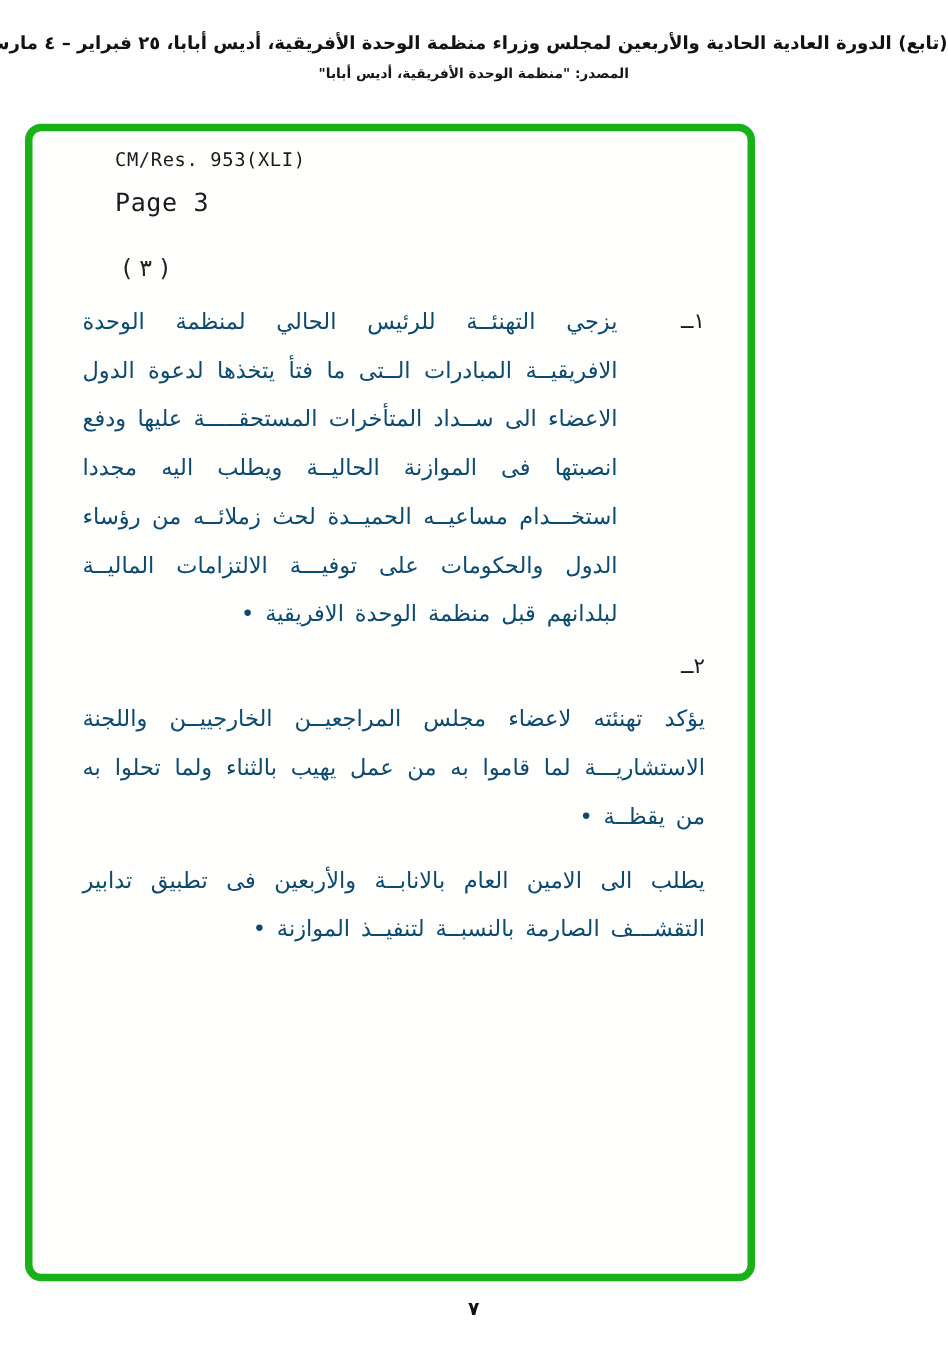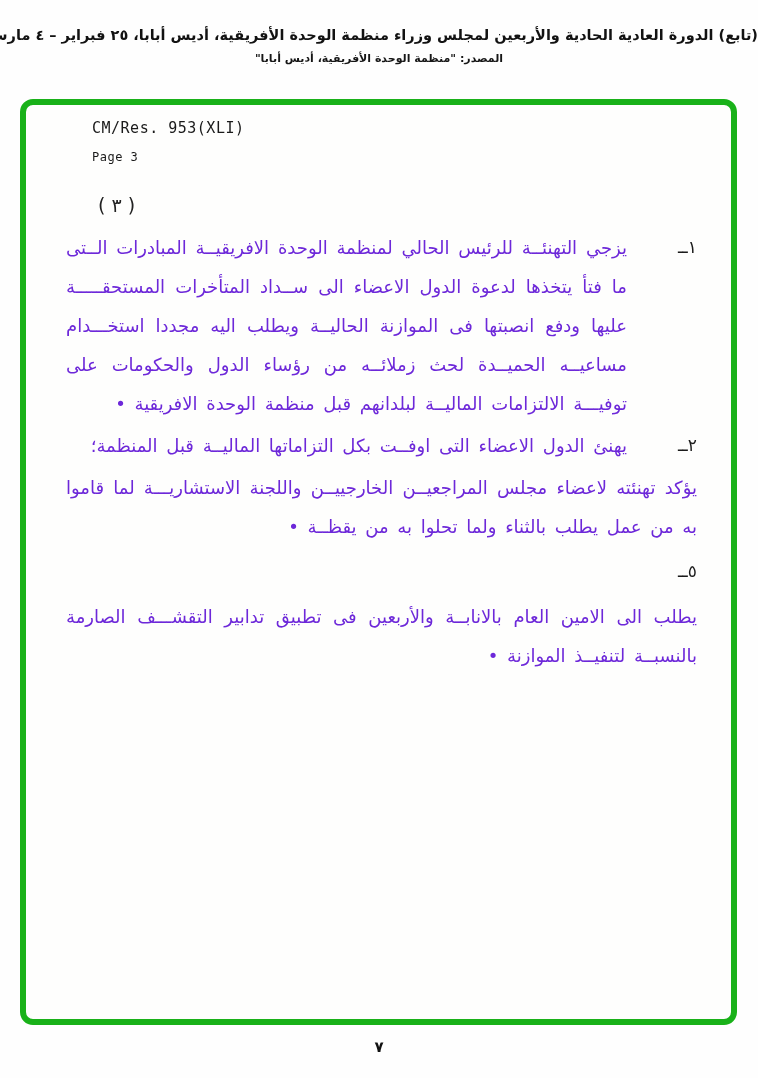--- a/index.html
+++ b/index.html
@@ -21,36 +21,36 @@
     font-size: 14.5px; font-weight: bold; white-space: nowrap;
     color: #121212; letter-spacing: 0px;
   }
   .scan-header .line2 {
     margin-top: 9px; font-size: 11px; font-weight: bold; color: #161616;
   }
 
   
   .doc-frame {
     position: absolute; left: 20px; top: 99px;
-    width: 717px; height: 926px;
+    width: 584px; height: 926px;
     border: 6px solid #19b119;
     border-radius: 13px;
     background: #fefefd;
   }
 
   .doc-ref {
     margin-top: 14px; padding-left: 66px;
     font-family: "DejaVu Sans Mono", monospace;
     font-size: 15px; color: #1a1a1a; direction: ltr;
     letter-spacing: 0.5px;
   }
   .doc-pagelabel {
     margin-top: 13px; padding-left: 66px;
     font-family: "DejaVu Sans Mono", monospace;
-    font-size: 12px; color: #1a1a1a; direction: ltr;
+    font-size: 20px; color: #1a1a1a; direction: ltr;
     letter-spacing: 0.5px;
   }
   .section-num {
     margin-top: 30px; padding-left: 72px;
     font-size: 19px; color: #222; direction: rtl;
     text-align: left;
   }
 
   .paragraphs {
     margin-top: 12px;
@@ -67,21 +67,21 @@
     font-size: 17px; line-height: 39px;
     color: #1b1b1b;
     white-space: nowrap;
     text-align: right;
   }
   .para-text {
     flex: 1;
     font-size: 18px; line-height: 39px;
     text-align: justify;
     word-spacing: 3px;
-    color: #6d28d9;
+    color: #0c4a6e;
   }
 
   .footer-num {
     position: absolute; top: 1038px; left: 0; right: 0;
     text-align: center;
     font-size: 15px; font-weight: bold; color: #111;
   }
 </style>
 </head>
 <body>
@@ -99,32 +99,30 @@
     <div class="section-num">( ٣ )</div>
 
     <div class="paragraphs" id="paras">
   <div class="para">
     <span class="para-num">١ــ</span>
     <span class="para-text">يزجي التهنئــة للرئيس الحالي لمنظمة الوحدة الافريقيــة المبادرات الــتى ما فتأ يتخذها لدعوة الدول الاعضاء الى ســداد المتأخرات المستحقـــــة عليها ودفع انصبتها فى الموازنة الحاليــة ويطلب اليه مجددا استخـــدام مساعيــه الحميــدة لحث زملائــه من رؤساء الدول والحكومات على توفيـــة الالتزامات الماليــة لبلدانهم قبل منظمة الوحدة الافريقية •</span>
   </div>
 
   <div class="para">
     <span class="para-num">٢ــ</span>
-    <span class="para-text">يهنئ الدول الاعضاء التى اوفــت بكل التزاماتها الماليــة قبل المنظمة؛</span>
   </div>
 
   <div class="para">
-    <span class="para-text">يؤكد تهنئته لاعضاء مجلس المراجعيــن الخارجييــن واللجنة الاستشاريـــة لما قاموا به من عمل يطلب بالثناء ولما تحلوا به من يقظــة •</span>
+    <span class="para-text">يؤكد تهنئته لاعضاء مجلس المراجعيــن الخارجييــن واللجنة الاستشاريـــة لما قاموا به من عمل يهيب بالثناء ولما تحلوا به من يقظــة •</span>
   </div>
 
   <div class="para">
   </div>
 
   <div class="para">
-    <span class="para-num">٥ــ</span>
   </div>
 
   <div class="para">
   </div>
 
   <div class="para">
     <span class="para-text">يطلب الى الامين العام بالانابــة والأربعين فى تطبيق تدابير التقشـــف الصارمة بالنسبــة لتنفيــذ الموازنة •</span>
   </div>
 </div>
   </div>

